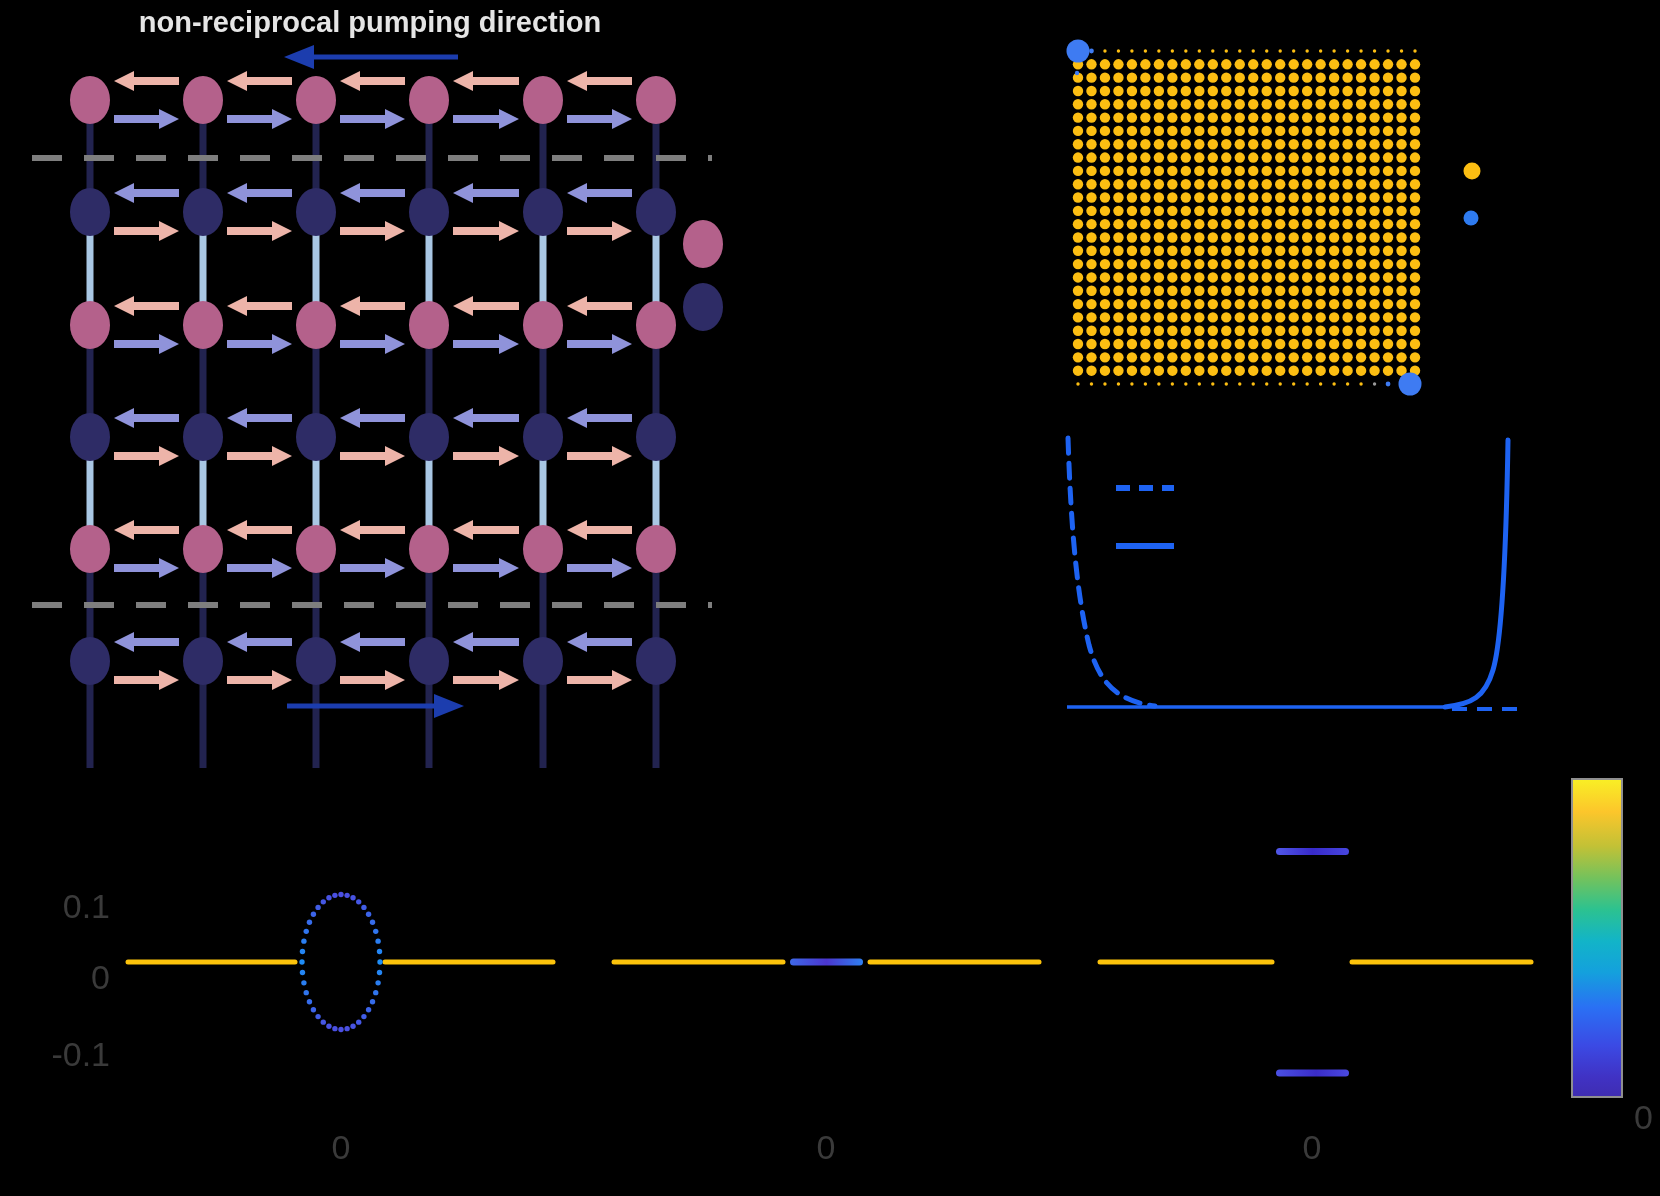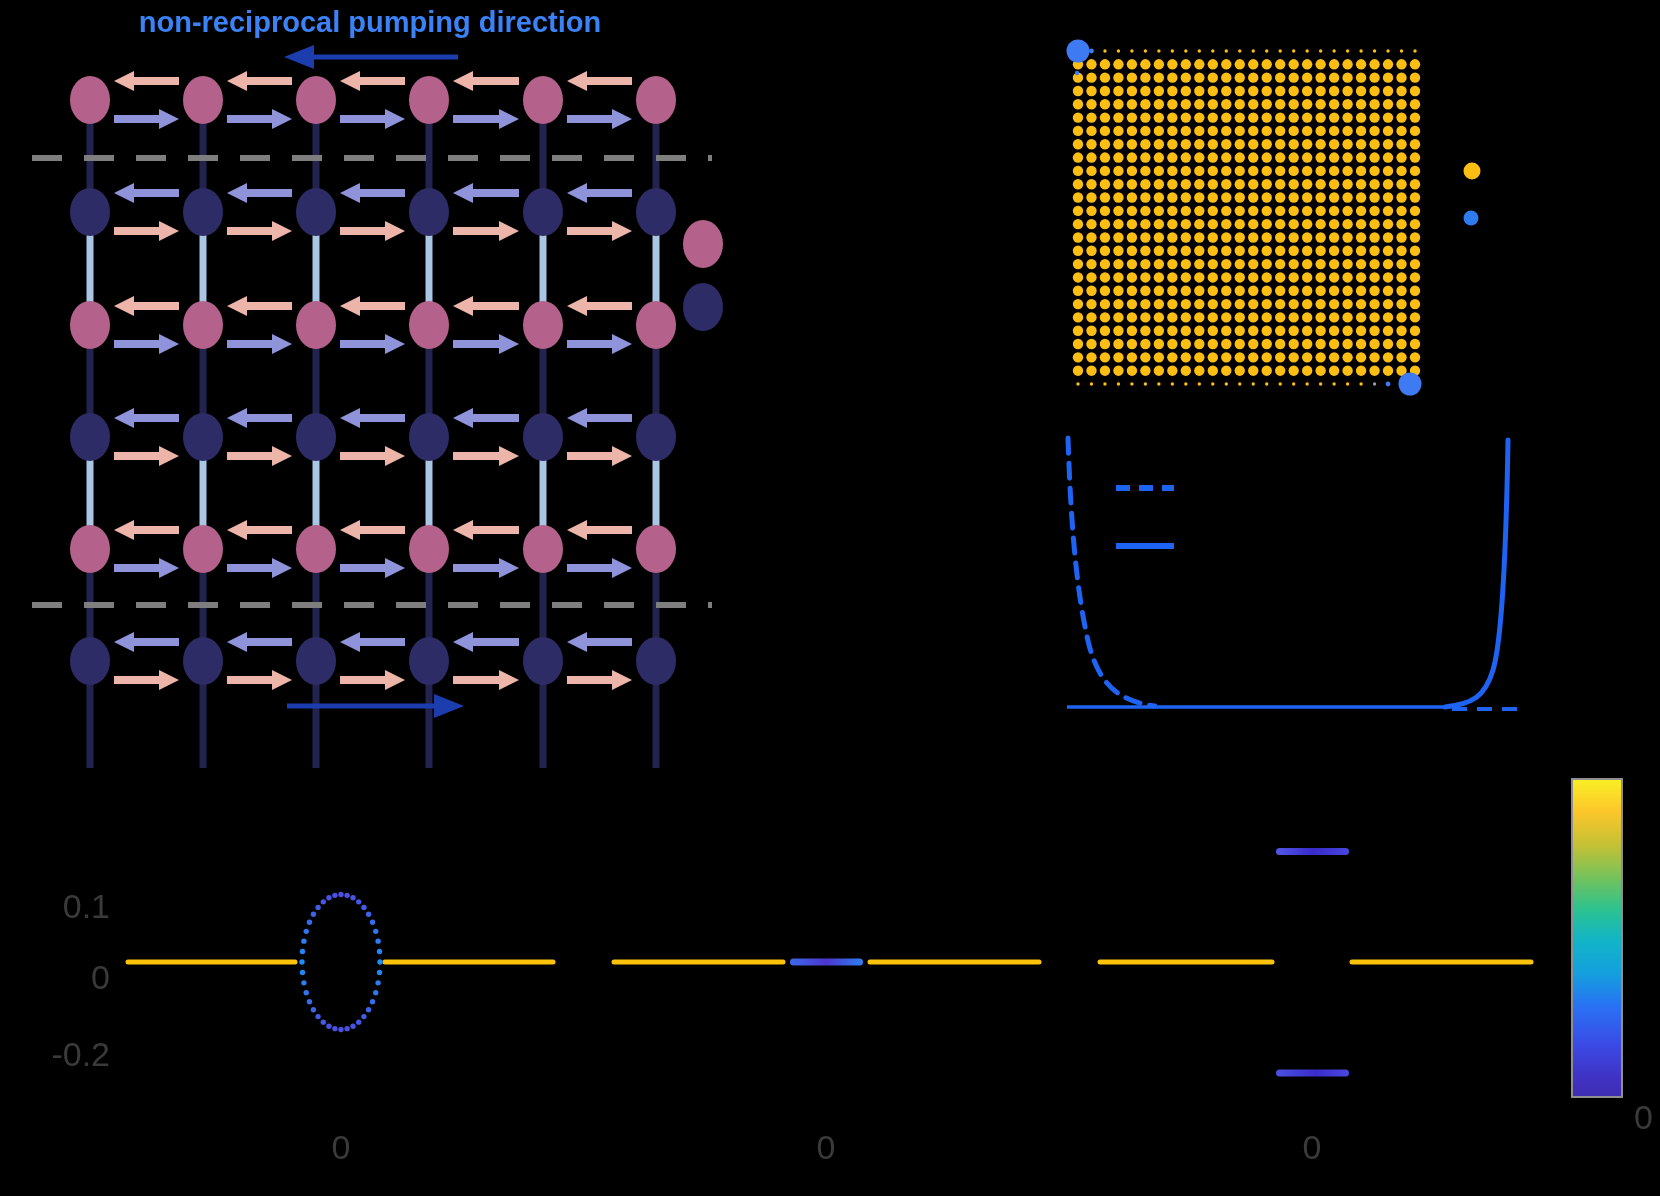--- a/index.html
+++ b/index.html
@@ -4,21 +4,21 @@
 <style>
   html,body{margin:0;padding:0;background:#000;}
   #canvas{position:relative;width:1660px;height:1196px;background:#000;overflow:hidden;
           font-family:"Liberation Sans",sans-serif;}
   svg{position:absolute;left:0;top:0;overflow:visible;}
   .lbl{position:absolute;color:#3a3a3a;font-size:34px;line-height:1;font-weight:400;
        font-family:"Liberation Sans",sans-serif;margin-top:18px;}
   .ylbl{width:90px;text-align:right;}
   .xlbl{width:70px;text-align:center;}
   #fig-title{position:absolute;left:70px;top:6px;width:600px;text-align:center;
-       font-size:29px;font-weight:700;color:#3b82f6;}
+       font-size:29px;font-weight:700;color:#e5e5e5;}
   #colorbar{position:absolute;left:1571px;top:778px;width:48px;height:316px;
        border:2px solid #8f8f8f;
        background:linear-gradient(180deg,#f9ee25 0%,#fcc62b 10%,#c2c136 21%,#74c25c 31%,
                   #2cc290 41%,#12b4c8 51%,#14a0dd 61%,#2a70f4 72%,#3b4ae4 84%,#4032c4 94%,#3f2db2 100%);}
 </style>
 </head>
 <body>
 
 <div id="canvas">
   <div id="fig-title">non-reciprocal pumping direction</div>
@@ -922,20 +922,20 @@
       <line x1="1100" y1="212" x2="1272" y2="212" stroke="#fcc30b" stroke-width="5" stroke-linecap="round"></line>
       <line x1="1352" y1="212" x2="1531" y2="212" stroke="#fcc30b" stroke-width="5" stroke-linecap="round"></line>
       <rect x="1276" y="98" width="73" height="7" rx="3.5" fill="url(#gblue3a)"></rect>
       <rect x="1276" y="319.5" width="73" height="7" rx="3.5" fill="url(#gblue3b)"></rect>
     </svg>
 
   <div id="colorbar"></div>
 
   <div class="lbl ylbl" style="left:20px;top:871px;">0.1</div>
   <div class="lbl ylbl" style="left:20px;top:942px;">0</div>
-  <div class="lbl ylbl" style="left:20px;top:1019px;">-0.2</div>
+  <div class="lbl ylbl" style="left:20px;top:1019px;">-0.1</div>
 
   <div class="lbl xlbl" style="left:306px;top:1112px;">0</div>
   <div class="lbl xlbl" style="left:791px;top:1112px;">0</div>
   <div class="lbl xlbl" style="left:1277px;top:1112px;">0</div>
 
   <div class="lbl" style="left:1634px;top:1082px;">0</div>
 </div>
 
 </body></html>

